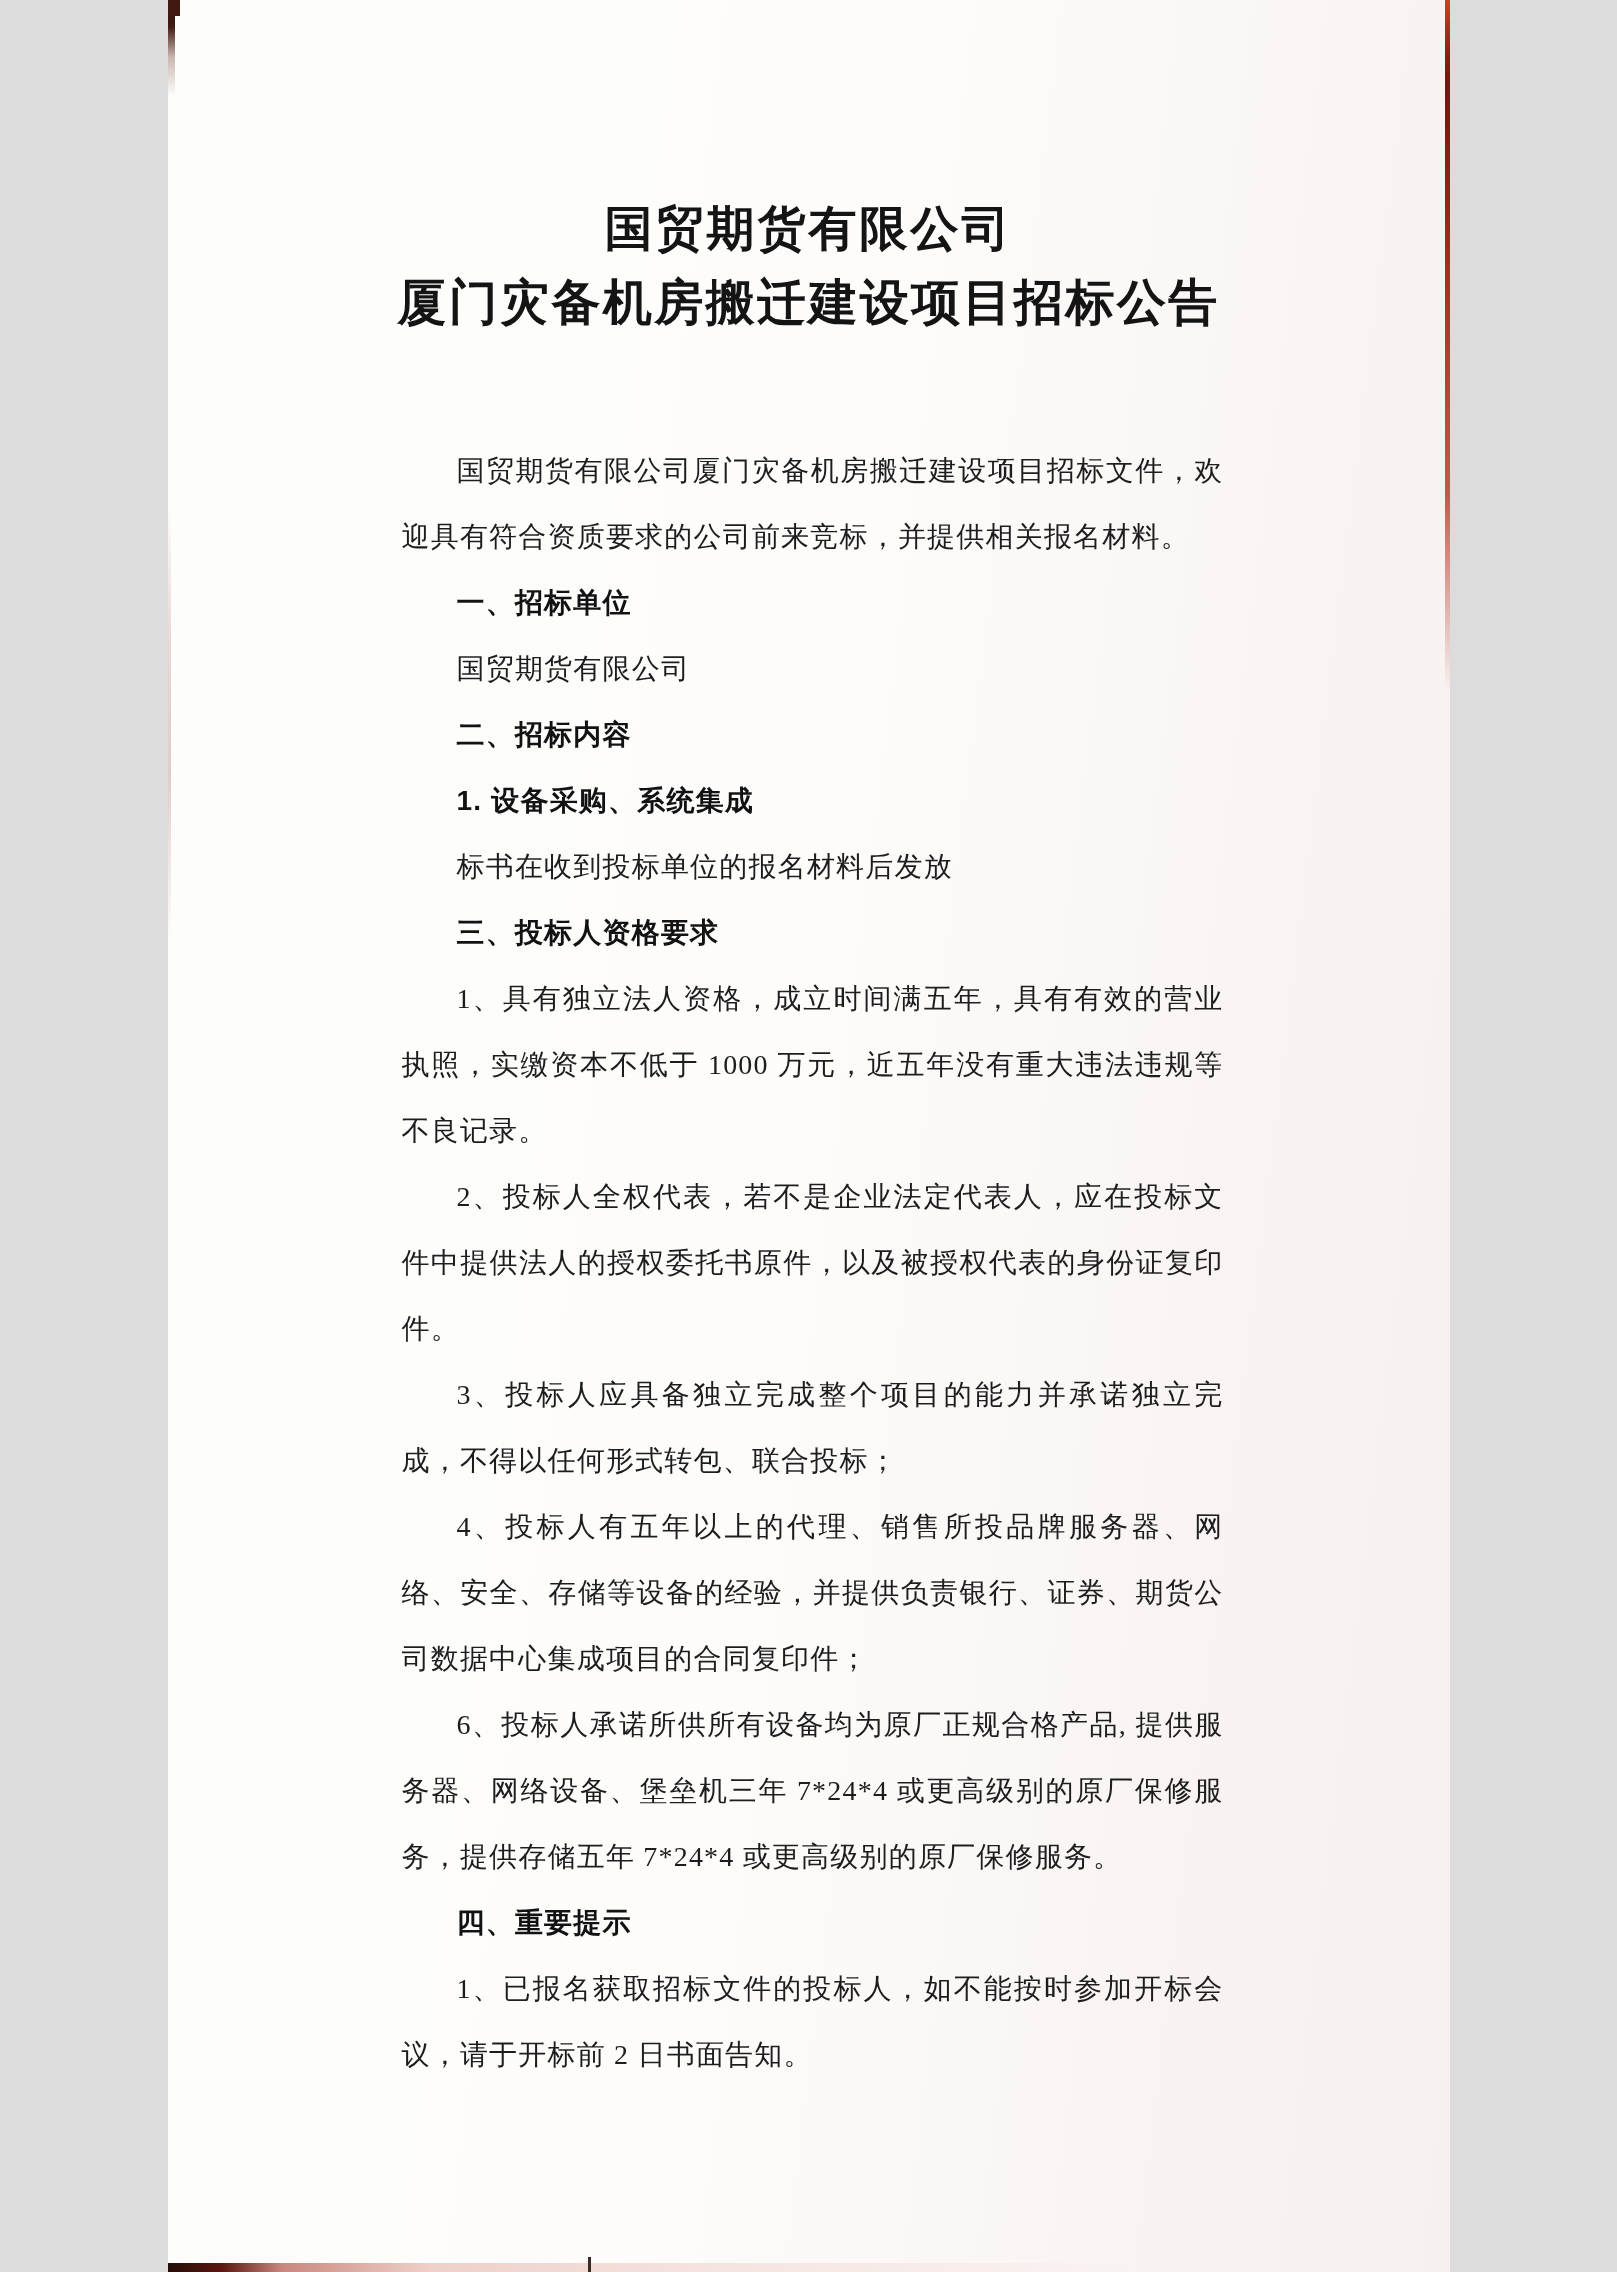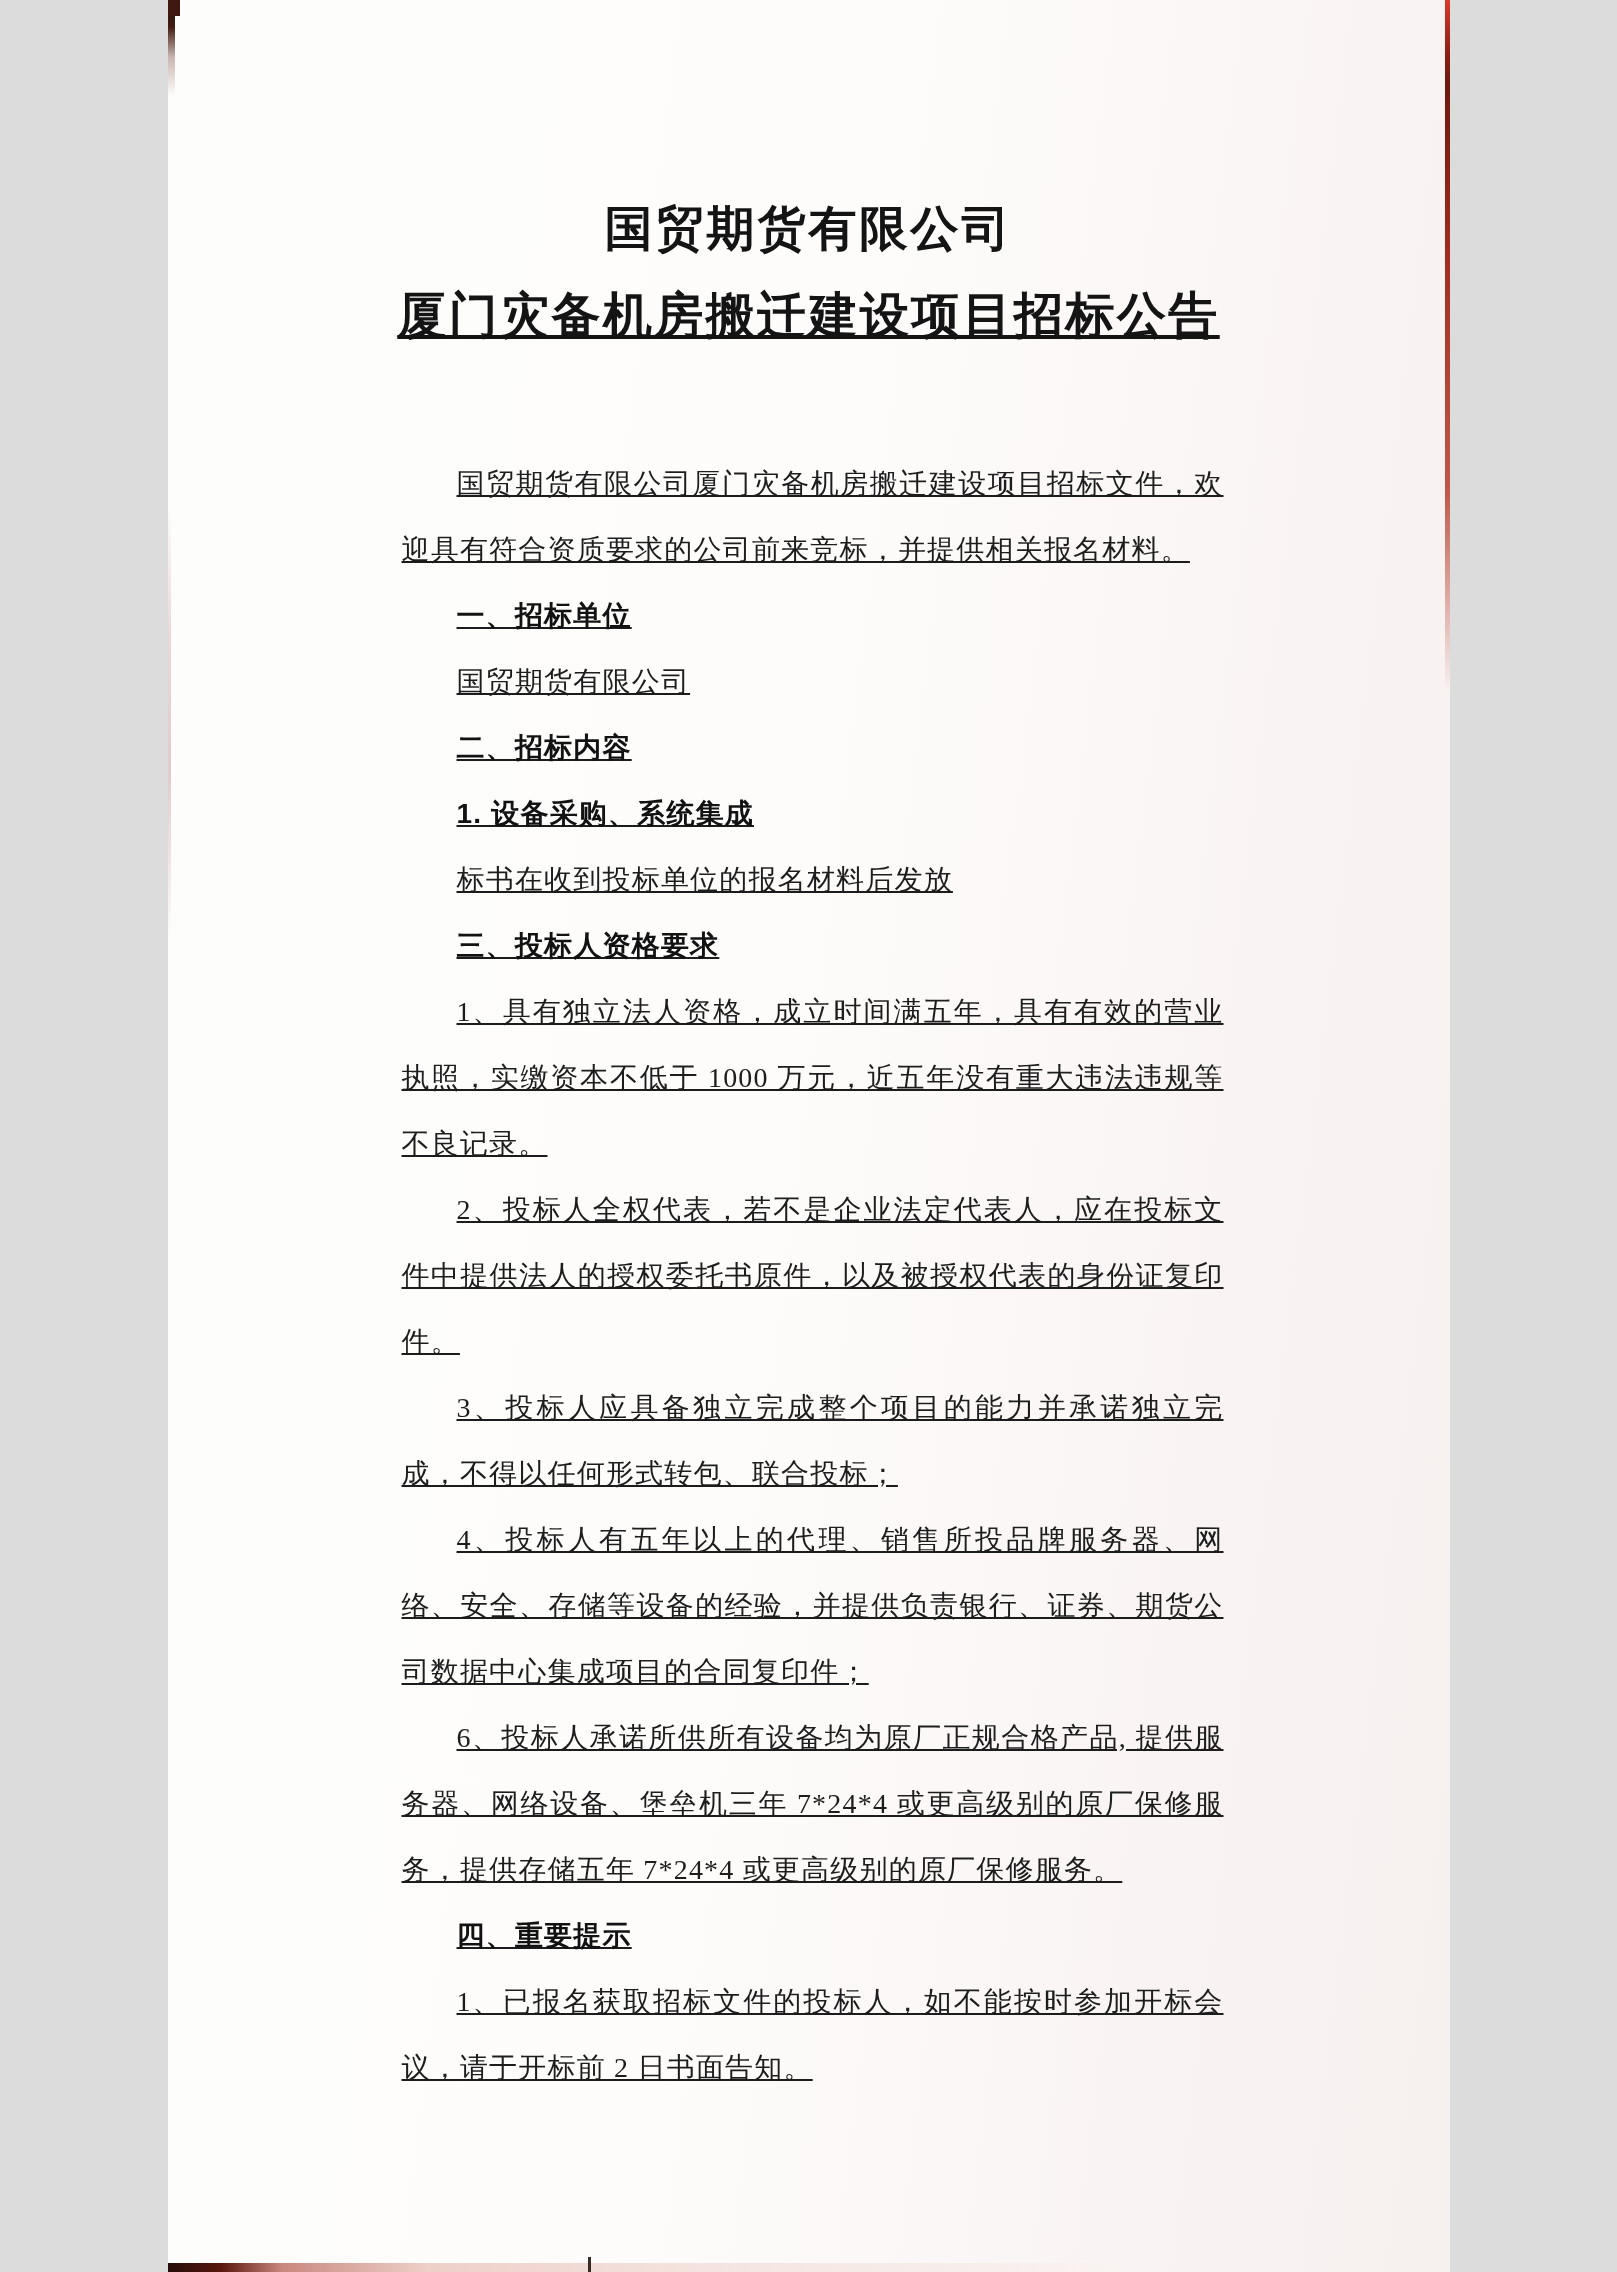--- a/index.html
+++ b/index.html
@@ -12,23 +12,23 @@
     color:#1c1c1c;
   }
   
   .title{
     margin:205px 0 0 0;
     text-align:center;
     font-family:"Liberation Sans","DejaVu Sans",sans-serif;
     font-size:48px;font-weight:700;letter-spacing:3px;
     color:#141414;line-height:1;
   }
-  .title2{margin-top:38px;font-size:49px;letter-spacing:2.4px;text-decoration:underline;}
+  .title2{margin-top:25px;font-size:49px;letter-spacing:2.4px;}
   
-  .docbody{margin:111px 226px 0 234px;text-decoration:underline;}
+  .docbody{margin:111px 226px 0 234px;}
   .docbody p{
     margin:0;
     font-family:"Liberation Serif","DejaVu Serif",serif;
     font-size:28px;line-height:66px;
     letter-spacing:1.2px;
     text-indent:55px;
     text-align:justify;
     color:#1d1d1d;
   }
   .docbody p.heading{

